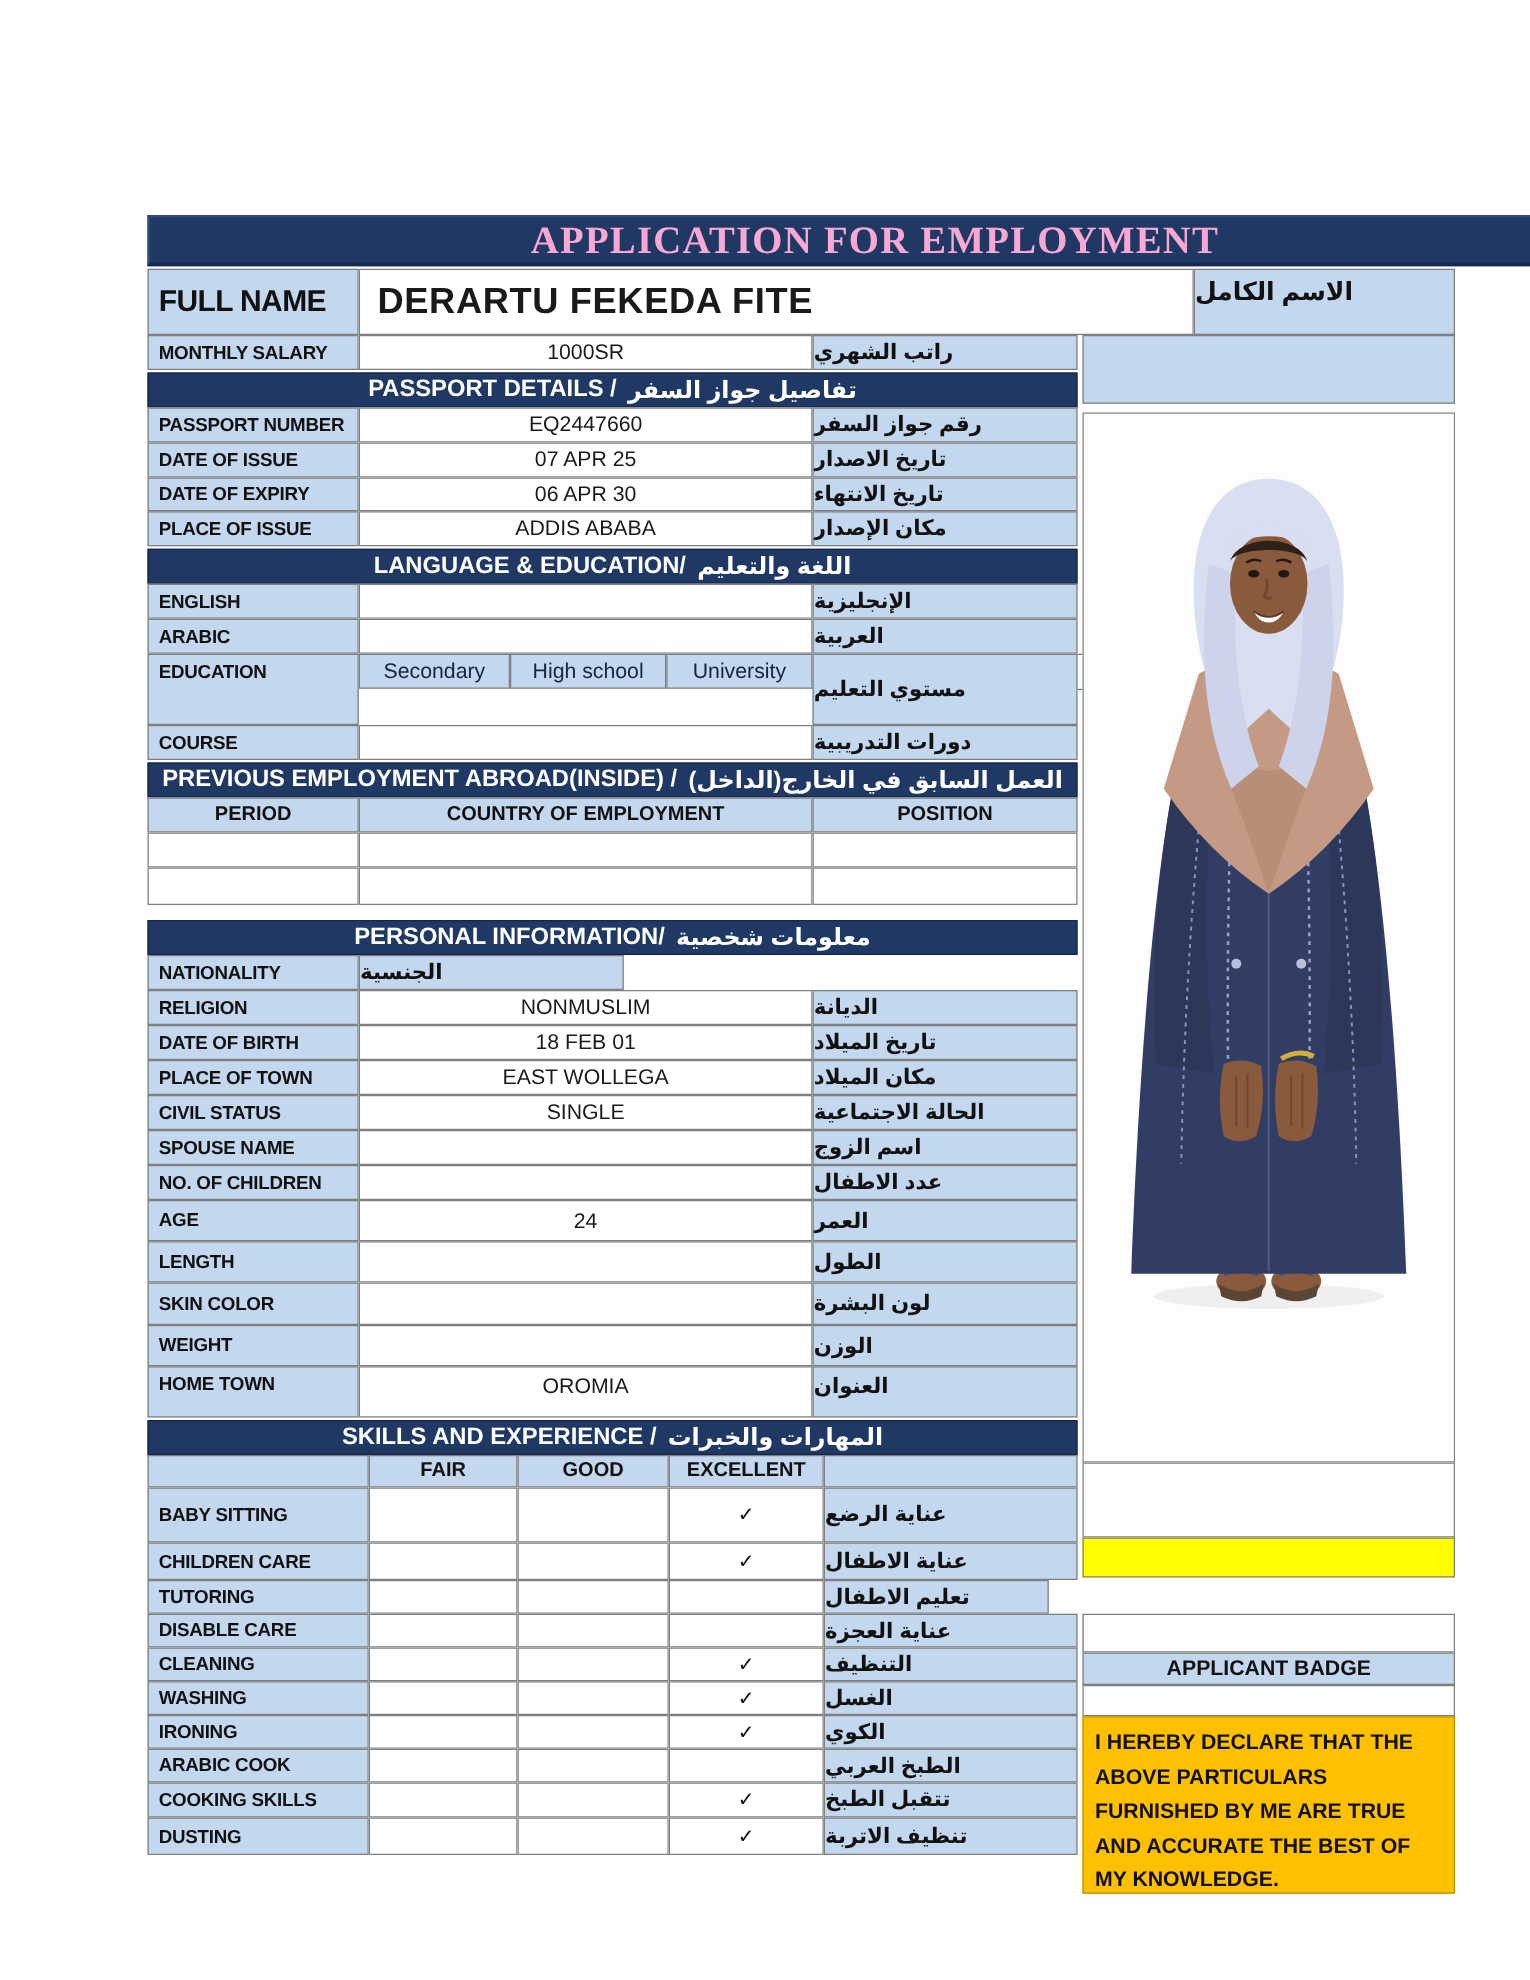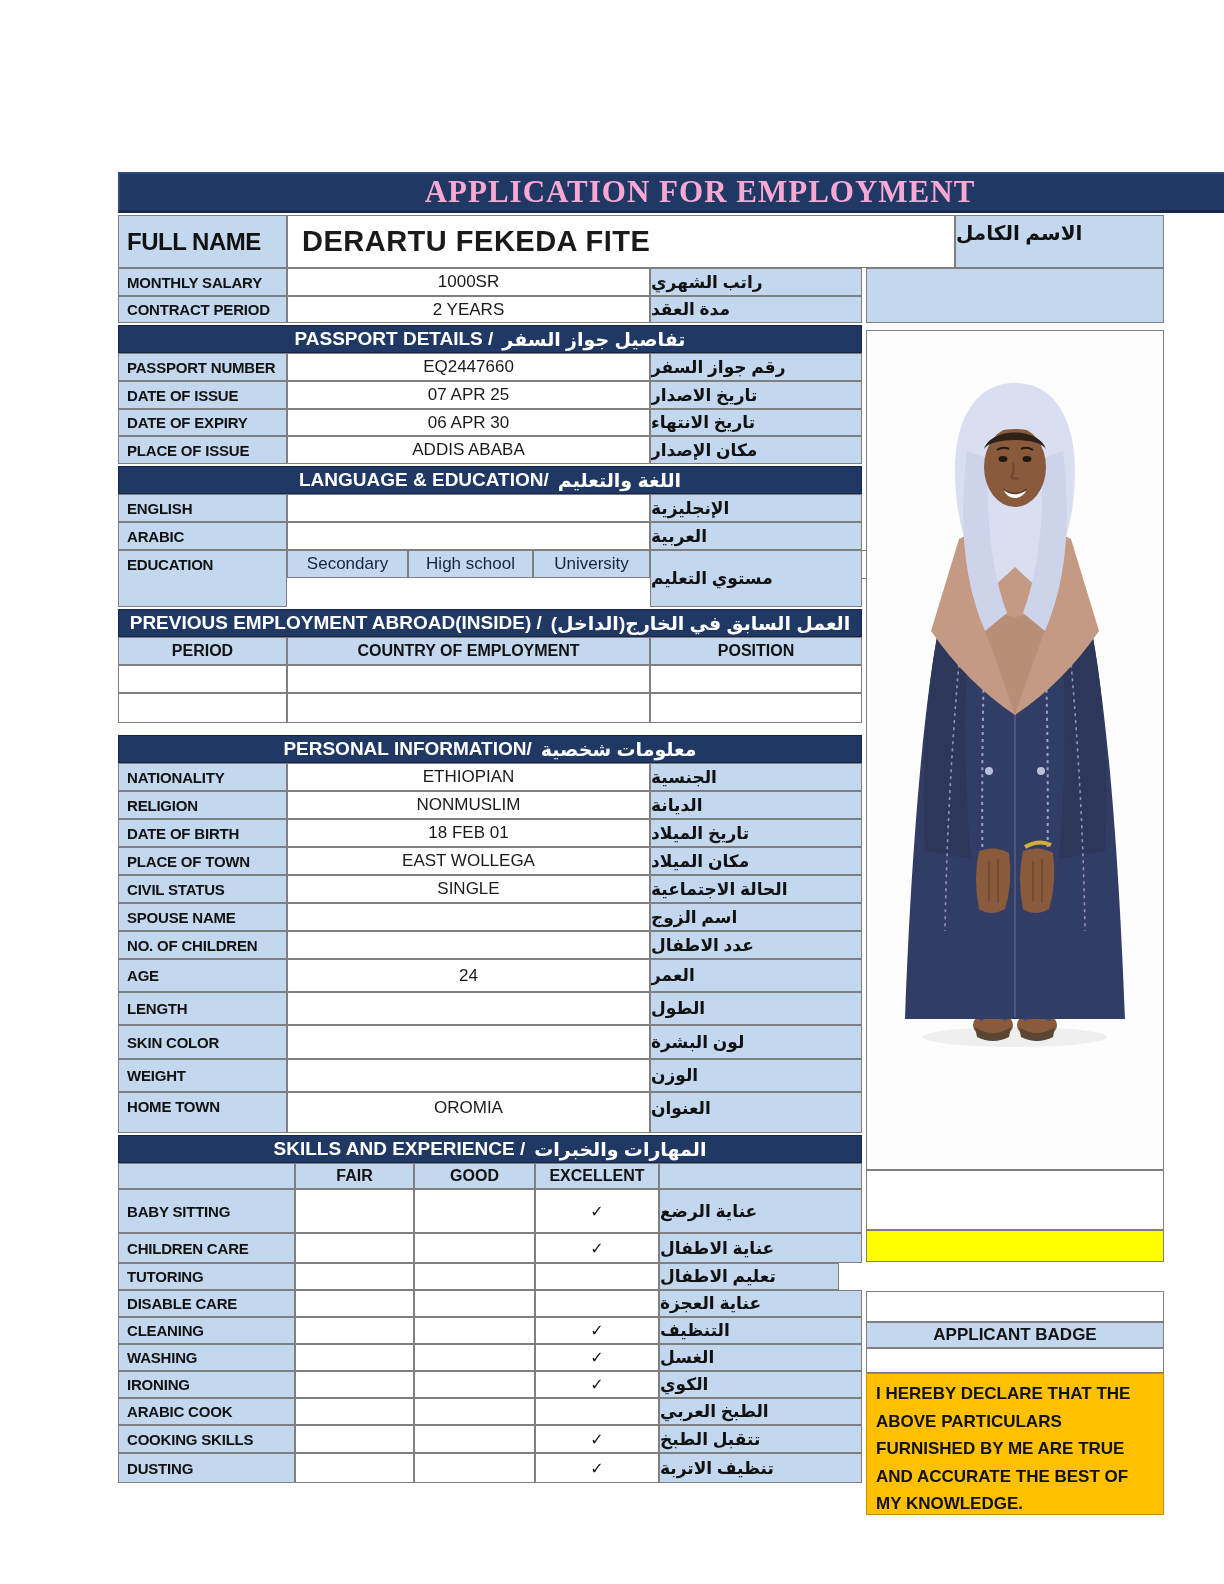--- a/index.html
+++ b/index.html
@@ -50,25 +50,20 @@
       <div class="cell val" style="width:668px">DERARTU FEKEDA FITE</div>
       <div class="cell ar" style="width:209px">الاسم الكامل</div>
     </div>
 
     <div class="main">
 
       <div class="row" style="height:28px">
         <div class="cell lbl" style="width:169px">MONTHLY SALARY</div>
         <div class="cell val" style="width:363px">1000SR</div>
         <div class="cell ar" style="width:212px">راتب الشهري</div>
-      </div>
-      <div class="row" style="height:27px">
-        <div class="cell lbl" style="width:169px">CONTRACT PERIOD</div>
-        <div class="cell val" style="width:363px">2 YEARS</div>
-        <div class="cell ar" style="width:212px">مدة العقد</div>
       </div>
 
       <div class="gap2"></div>
       <div class="sechdr" style="height:28px">
         <span>PASSPORT DETAILS /</span>
         <span>تفاصيل جواز السفر</span>
       </div>
       <div class="row" style="height:28px">
         <div class="cell lbl" style="width:169px">PASSPORT NUMBER</div>
         <div class="cell val" style="width:363px">EQ2447660</div>
@@ -114,20 +109,25 @@
             <div class="cell opt" style="width:117px">University</div>
           </div>
           <div class="row" style="height:29px">
             <div class="cell chk" style="width:121px"></div>
             <div class="cell chk" style="width:125px">✓</div>
             <div class="cell chk" style="width:117px"></div>
           </div>
         </div>
         <div class="cell ar" style="width:212px">مستوي التعليم</div>
       </div>
+      <div class="row" style="height:28px">
+        <div class="cell lbl" style="width:169px">COURSE</div>
+        <div class="cell val" style="width:363px"></div>
+        <div class="cell ar" style="width:212px">دورات التدريبية</div>
+      </div>
 
       <div class="gap2"></div>
       <div class="sechdr" style="height:28px">
         <span>PREVIOUS EMPLOYMENT ABROAD(INSIDE) /</span>
         <span>العمل السابق في الخارج(الداخل)</span>
       </div>
       <div class="row" style="height:28px">
         <div class="cell colhdr" style="width:169px">PERIOD</div>
         <div class="cell colhdr" style="width:363px">COUNTRY OF EMPLOYMENT</div>
         <div class="cell colhdr" style="width:212px">POSITION</div>
@@ -143,21 +143,20 @@
         <div class="cell val" style="width:212px"></div>
       </div>
 
       <div class="gap12"></div>
       <div class="sechdr" style="height:28px">
         <span>PERSONAL INFORMATION/</span>
         <span>معلومات شخصية</span>
       </div>
       <div class="row" style="height:28px">
         <div class="cell lbl" style="width:169px">NATIONALITY</div>
-        <div class="cell val" style="width:363px">ETHIOPIAN</div>
         <div class="cell ar" style="width:212px">الجنسية</div>
       </div>
       <div class="row" style="height:28px">
         <div class="cell lbl" style="width:169px">RELIGION</div>
         <div class="cell val" style="width:363px">NONMUSLIM</div>
         <div class="cell ar" style="width:212px">الديانة</div>
       </div>
       <div class="row" style="height:28px">
         <div class="cell lbl" style="width:169px">DATE OF BIRTH</div>
         <div class="cell val" style="width:363px">18 FEB 01</div>

